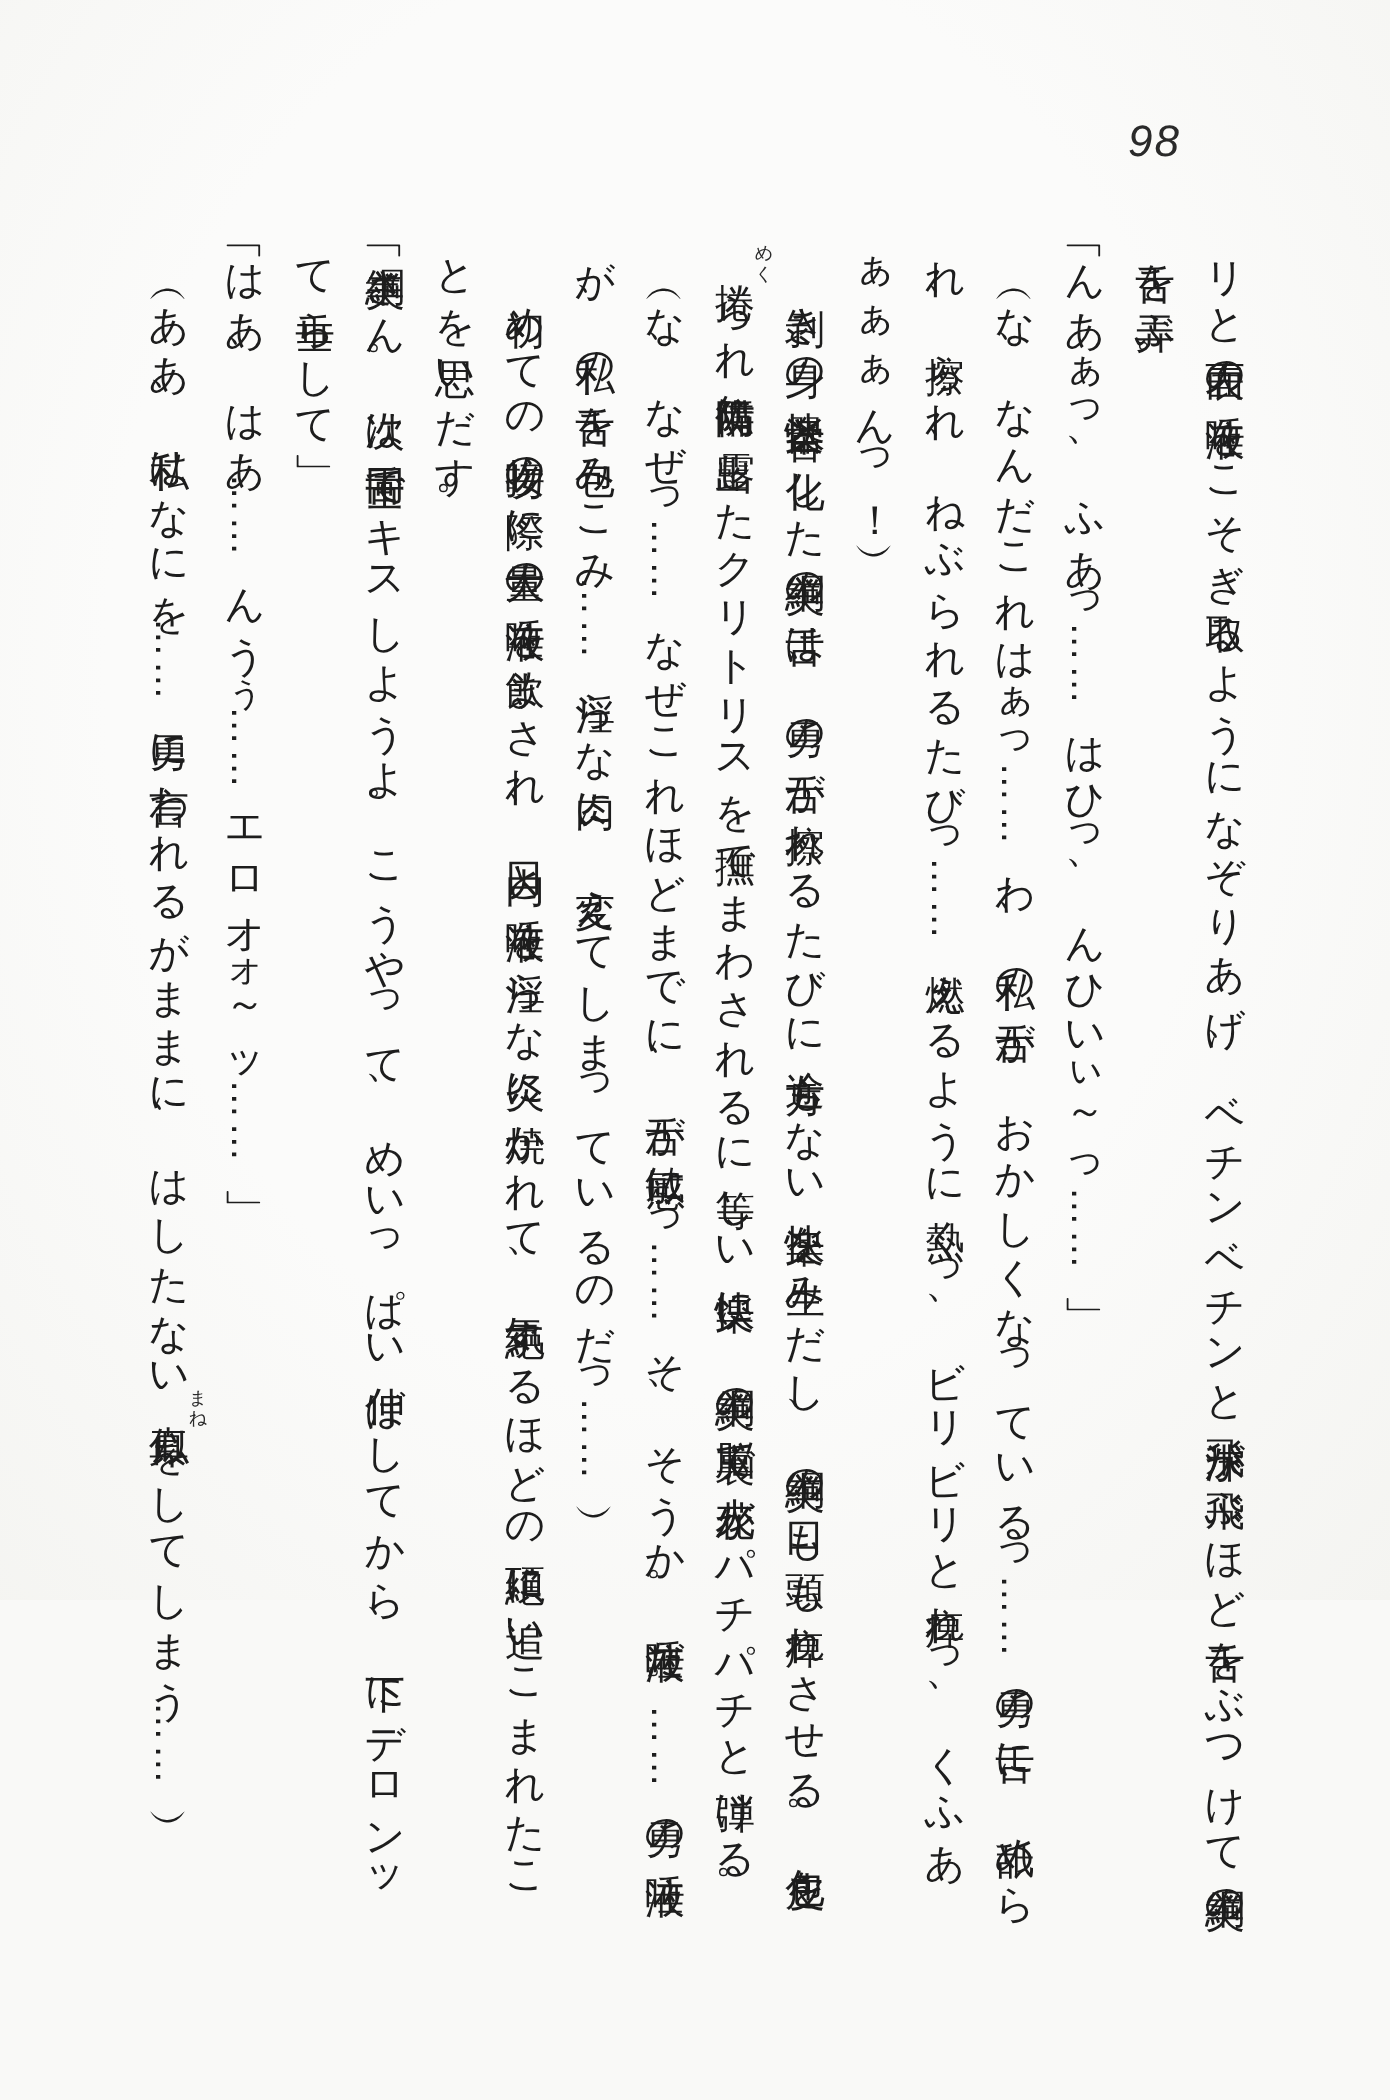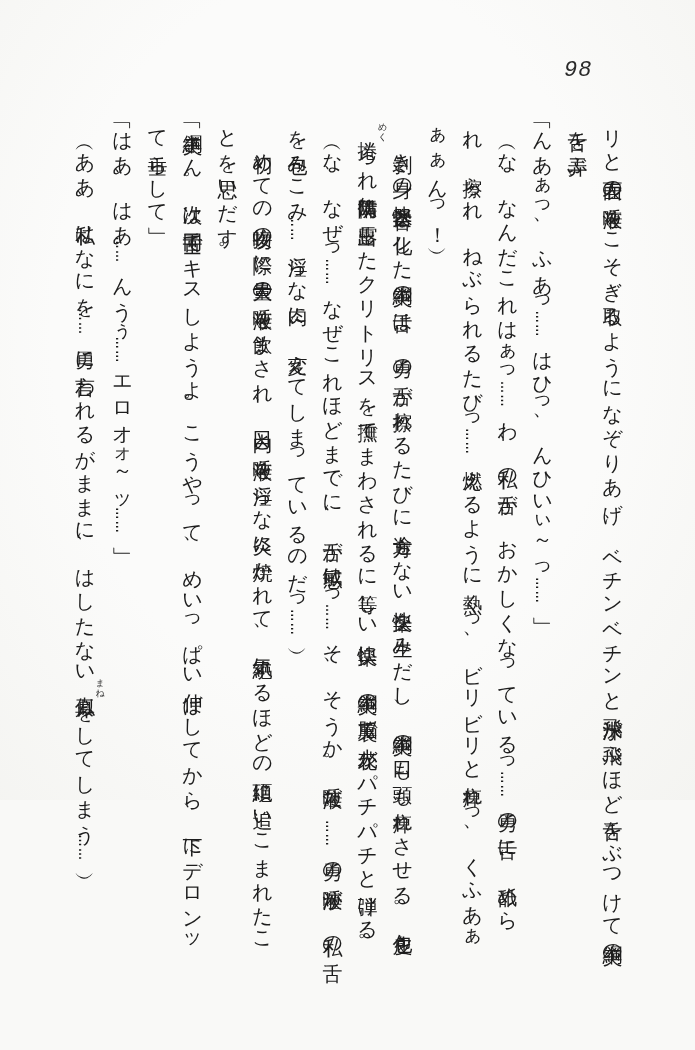--- a/index.html
+++ b/index.html
@@ -11,21 +11,21 @@
     height: 1050px;
     overflow: hidden;
     background: var(--paper, #f9f9f7);
   }
   .book-page {
     position: relative;
     width: 695px;
     height: 800px;
     background: radial-gradient(ellipse at 48% 42%, #fbfbfa 55%, #f4f4f1 100%);
     color: var(--ink, #1f1f1f);
-    font-family: Liberation Mono, monospace;
+    font-family: Liberation Sans, sans-serif;
   }
   .page-number {
     position: absolute;
     top: 58px;
     left: 564px;
     font-size: 22px;
     font-style: italic;
     letter-spacing: 1px;
     color: #2a2a2a;
   }

